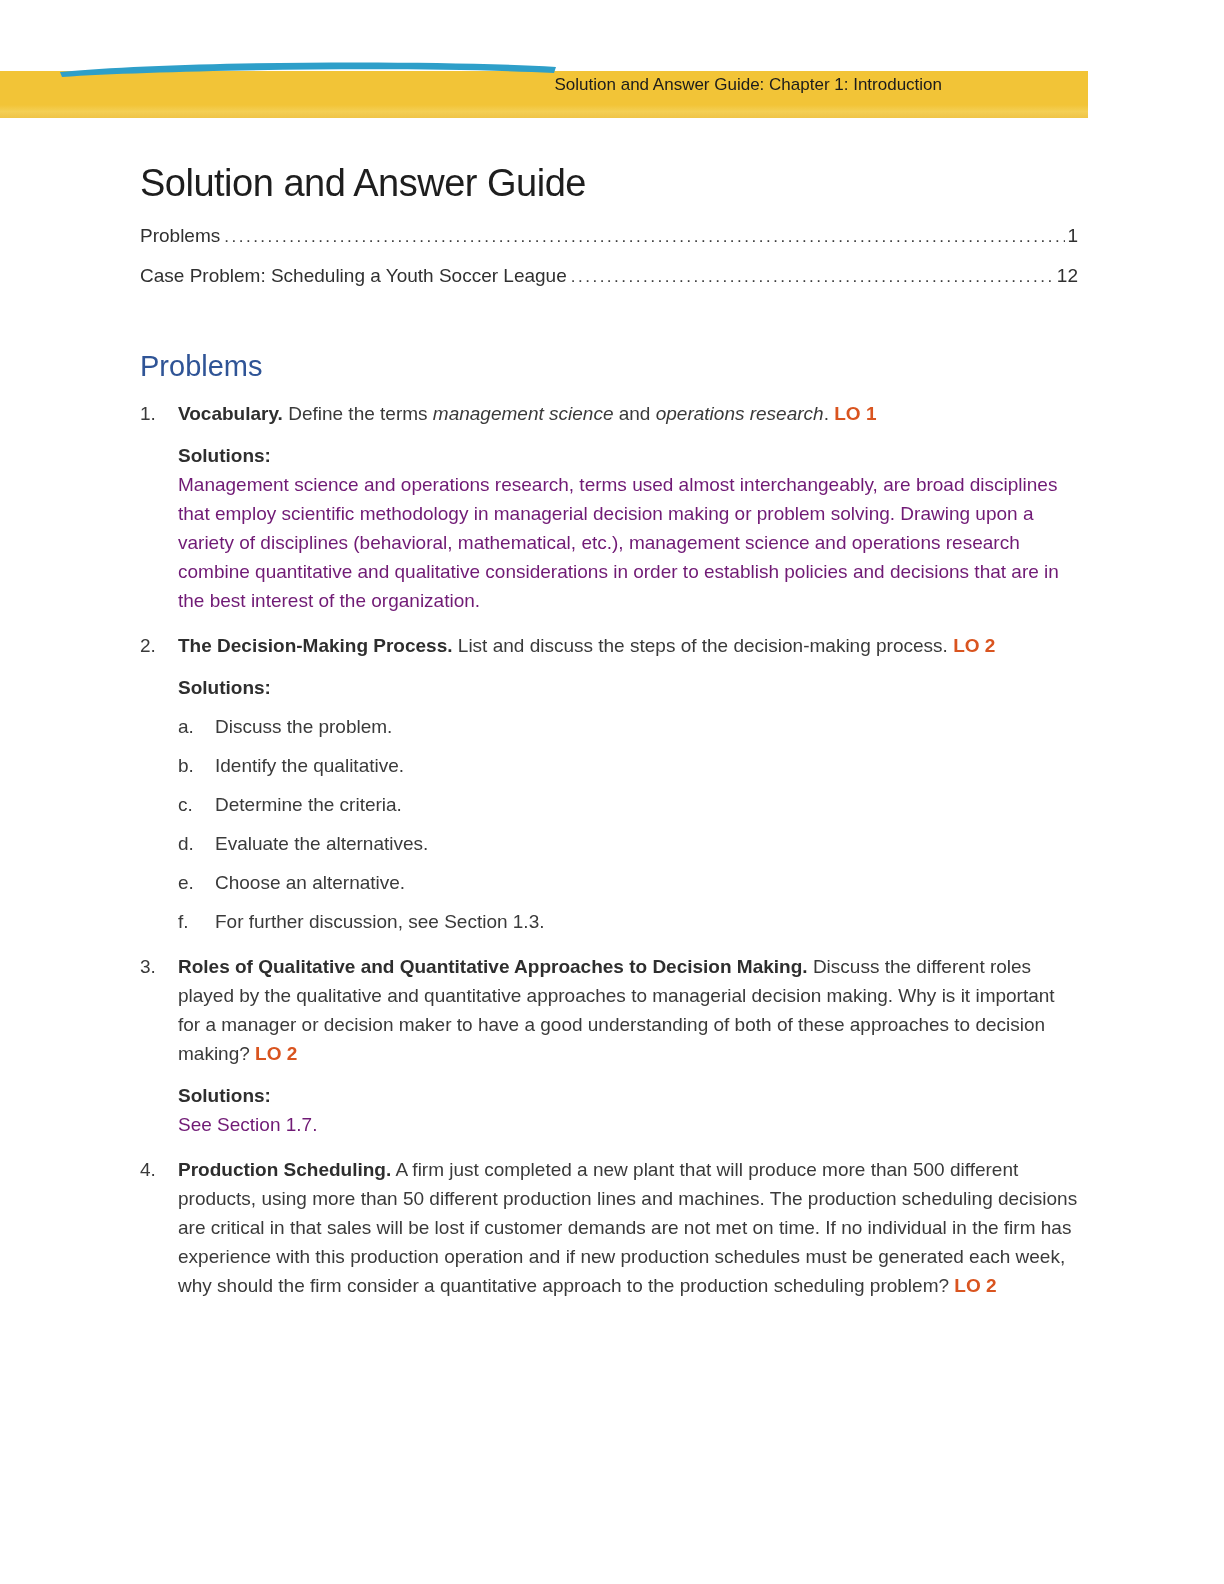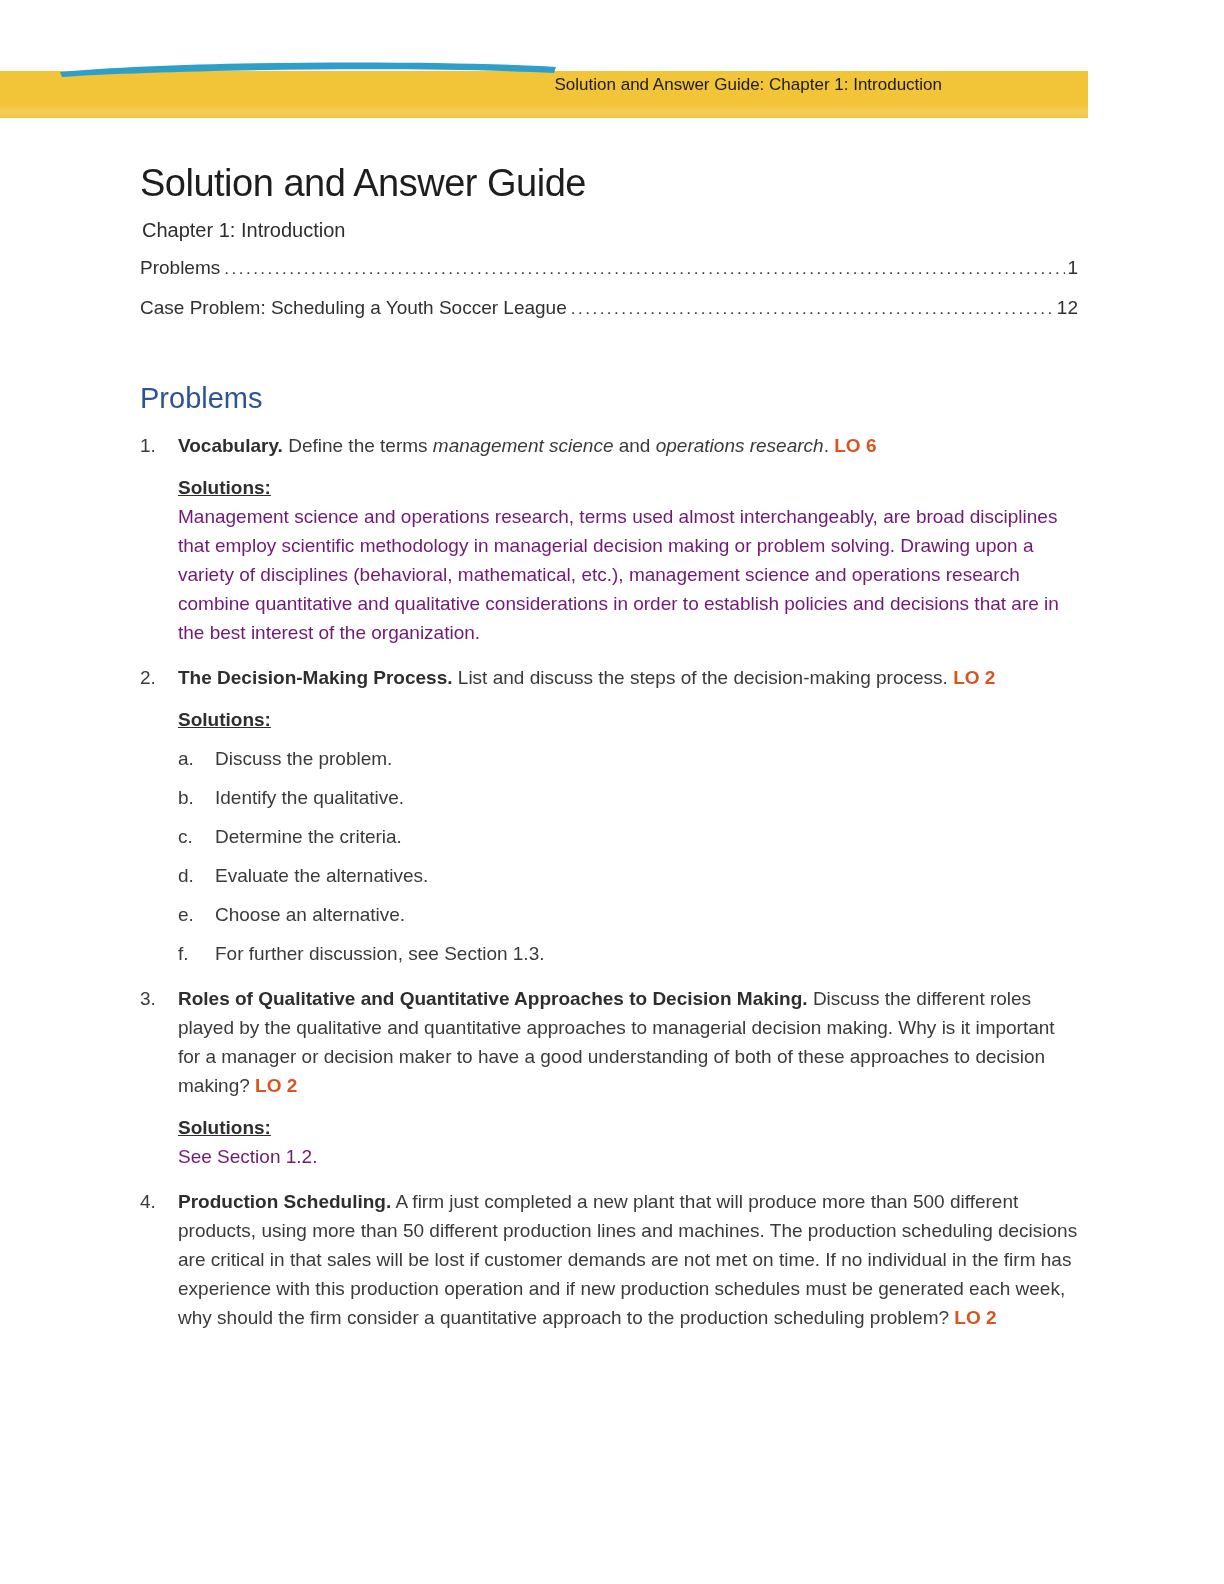--- a/index.html
+++ b/index.html
@@ -111,21 +111,21 @@
     color: #3a3a3a;
   }
   .p-body { flex: 1; min-width: 0; }
   .p-title { font-weight: bold; color: #2e2e2e; }
   .lo {
     font-weight: bold;
     color: var(--lo-orange, #D9541F);
     white-space: nowrap;
   }
   .solutions { margin-top: 13px; }
-  .solutions-label { font-weight: bold; color: #2e2e2e; text-decoration: underline; }
+  .solutions-label { font-weight: bold; color: #2e2e2e; }
   .solution-para { color: #701a75; }
   .step {
     display: flex;
     margin-top: 10px;
   }
   .step-letter { flex: none; width: 37px; }
 </style>
 </head>
 <body>
 
@@ -133,21 +133,20 @@
 
   <div class="band"></div>
   <svg class="swoosh" viewBox="0 0 500 20" preserveAspectRatio="none">
     <path d="M2 13 C 110 3, 360 0, 498 8 L 496 14 C 360 7, 110 11, 4 18 Z" fill="#2E9FC9"></path>
   </svg>
   <div class="band-text">Solution and Answer Guide: Chapter 1: Introduction</div>
 
   <div class="content">
 
     <h1 class="doc-title">Solution and Answer Guide</h1>
-    <div class="doc-subtitle">Chapter 1: Introduction</div>
 
 
     <div class="toc-list">
       <div class="toc-row">
         <span>Problems</span>
         <span class="toc-dots">................................................................................................................................................................................................................................................................................................................................................................................................................</span>
         <span class="toc-page">1</span>
       </div>
       <div class="toc-row">
         <span>Case Problem: Scheduling a Youth Soccer League</span>
@@ -155,21 +154,21 @@
         <span class="toc-page">12</span>
       </div>
     </div>
 
     <h2 class="h-blue problems-heading">Problems</h2>
 
     <div class="problem">
       <div class="p-num">1.</div>
       <div class="p-body">
         <div><span class="p-title">Vocabulary.</span>
-          <span><span>Define the terms </span><span style="font-style: italic;">management science</span><span> and </span><span style="font-style: italic;">operations research</span><span>. </span></span><span class="lo">LO 6</span></div>
+          <span><span>Define the terms </span><span style="font-style: italic;">management science</span><span> and </span><span style="font-style: italic;">operations research</span><span>. </span></span><span class="lo">LO 1</span></div>
         <div class="solutions">
           <div class="solutions-label">Solutions:</div>
           <div class="solution-para">Management science and operations research, terms used almost interchangeably, are broad disciplines that employ scientific methodology in managerial decision making or problem solving. Drawing upon a variety of disciplines (behavioral, mathematical, etc.), management science and operations research combine quantitative and qualitative considerations in order to establish policies and decisions that are in the best interest of the organization.</div>
         </div>
       </div>
     </div>
 
     <div class="problem">
       <div class="p-num">2.</div>
       <div class="p-body">
@@ -205,21 +204,21 @@
       </div>
     </div>
 
     <div class="problem">
       <div class="p-num">3.</div>
       <div class="p-body">
         <div><span class="p-title">Roles of Qualitative and Quantitative Approaches to Decision Making.</span>
           <span><span>Discuss the different roles played by the qualitative and quantitative approaches to managerial decision making. Why is it important for a manager or decision maker to have a good understanding of both of these approaches to decision making? </span></span><span class="lo">LO 2</span></div>
         <div class="solutions">
           <div class="solutions-label">Solutions:</div>
-          <div class="solution-para">See Section 1.2.</div>
+          <div class="solution-para">See Section 1.7.</div>
         </div>
       </div>
     </div>
 
     <div class="problem">
       <div class="p-num">4.</div>
       <div class="p-body">
         <div><span class="p-title">Production Scheduling.</span>
           <span><span>A firm just completed a new plant that will produce more than 500 different products, using more than 50 different production lines and machines. The production scheduling decisions are critical in that sales will be lost if customer demands are not met on time. If no individual in the firm has experience with this production operation and if new production schedules must be generated each week, why should the firm consider a quantitative approach to the production scheduling problem? </span></span><span class="lo">LO 2</span></div>
       </div>

